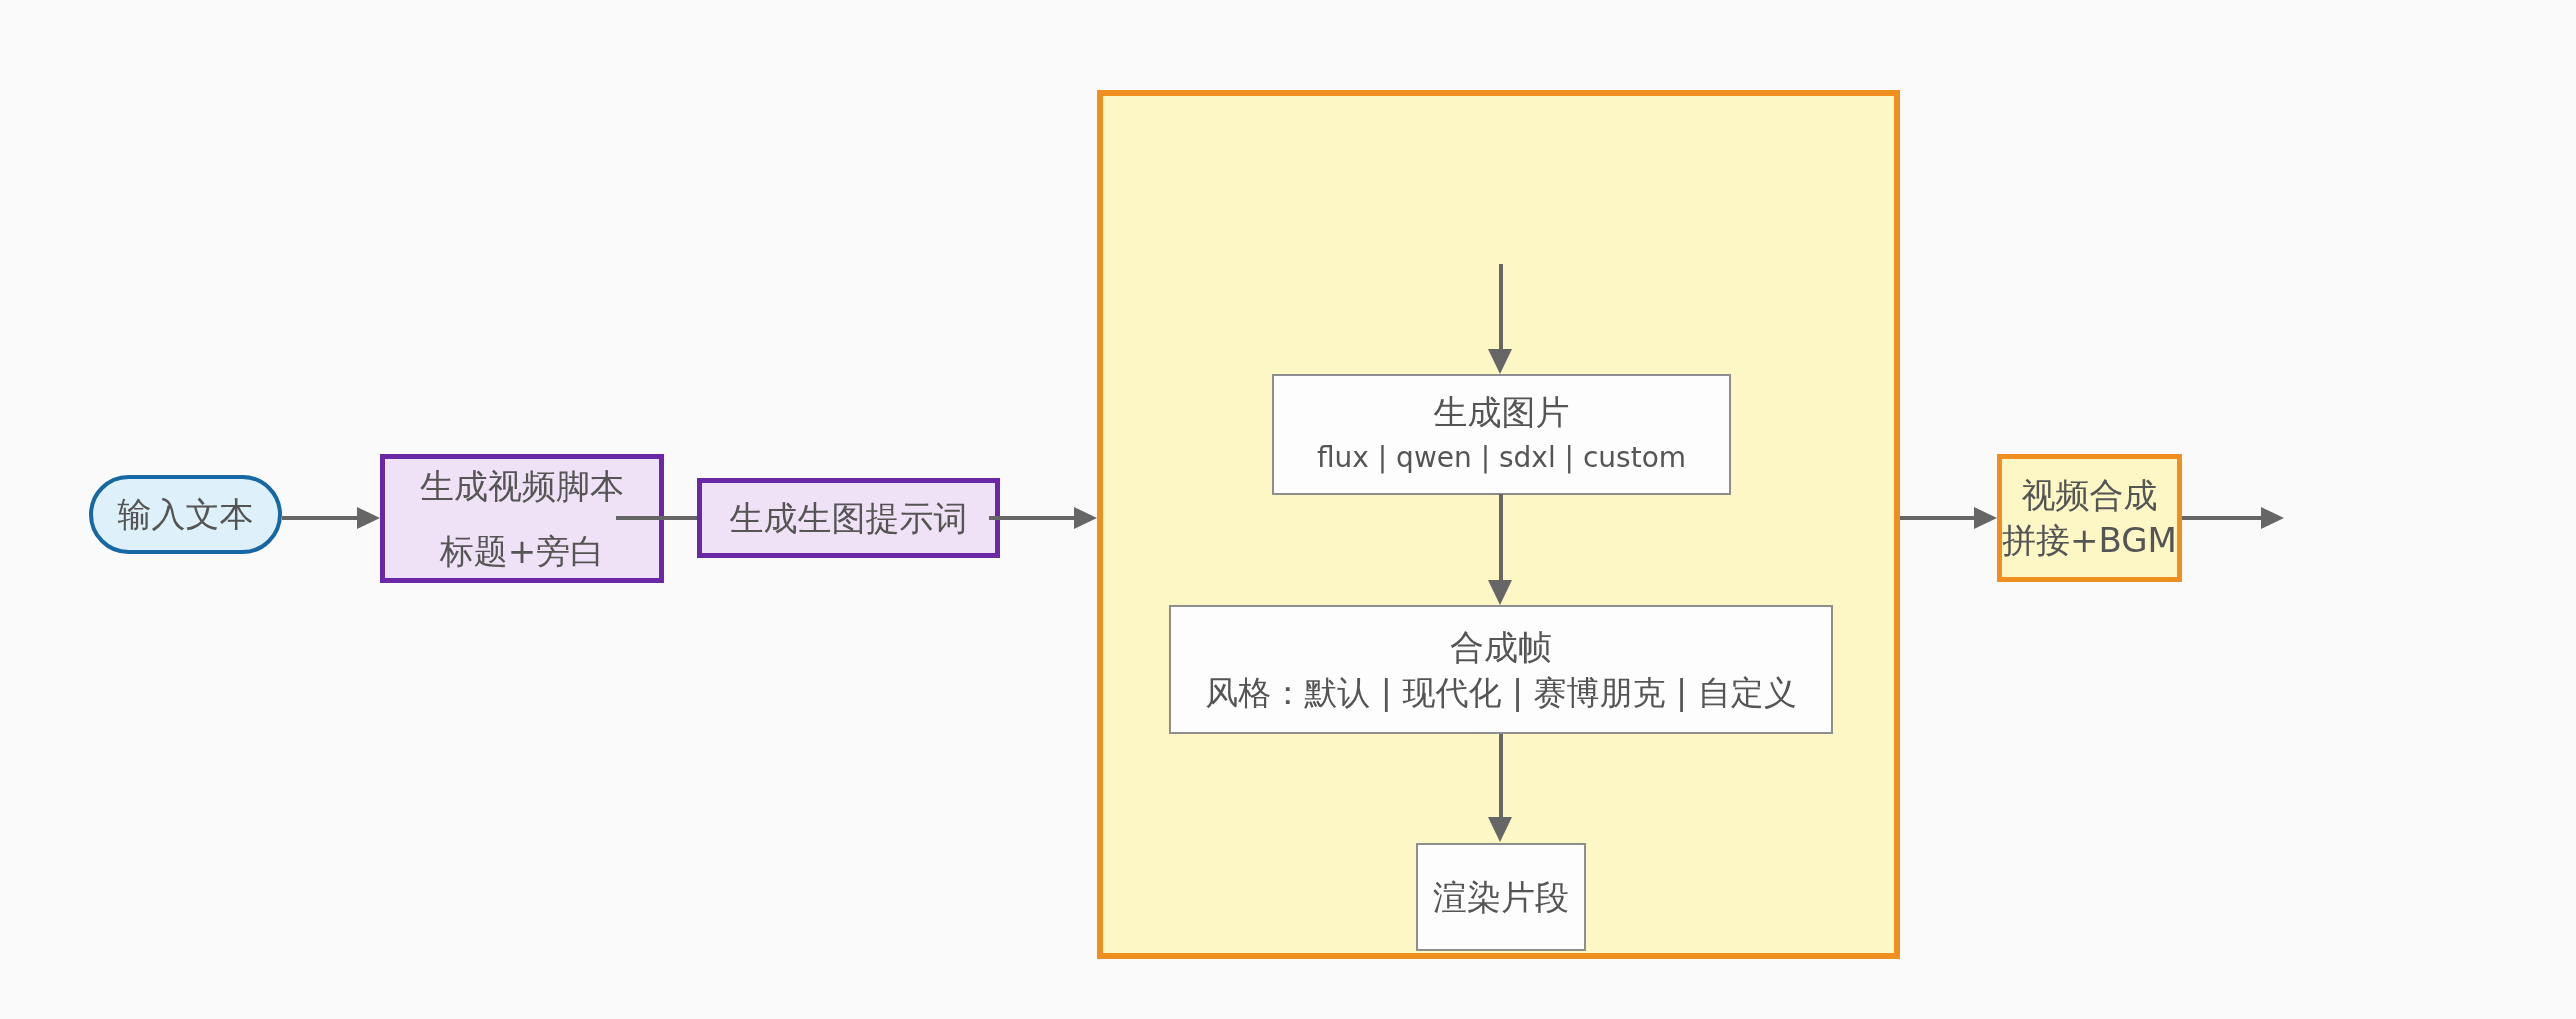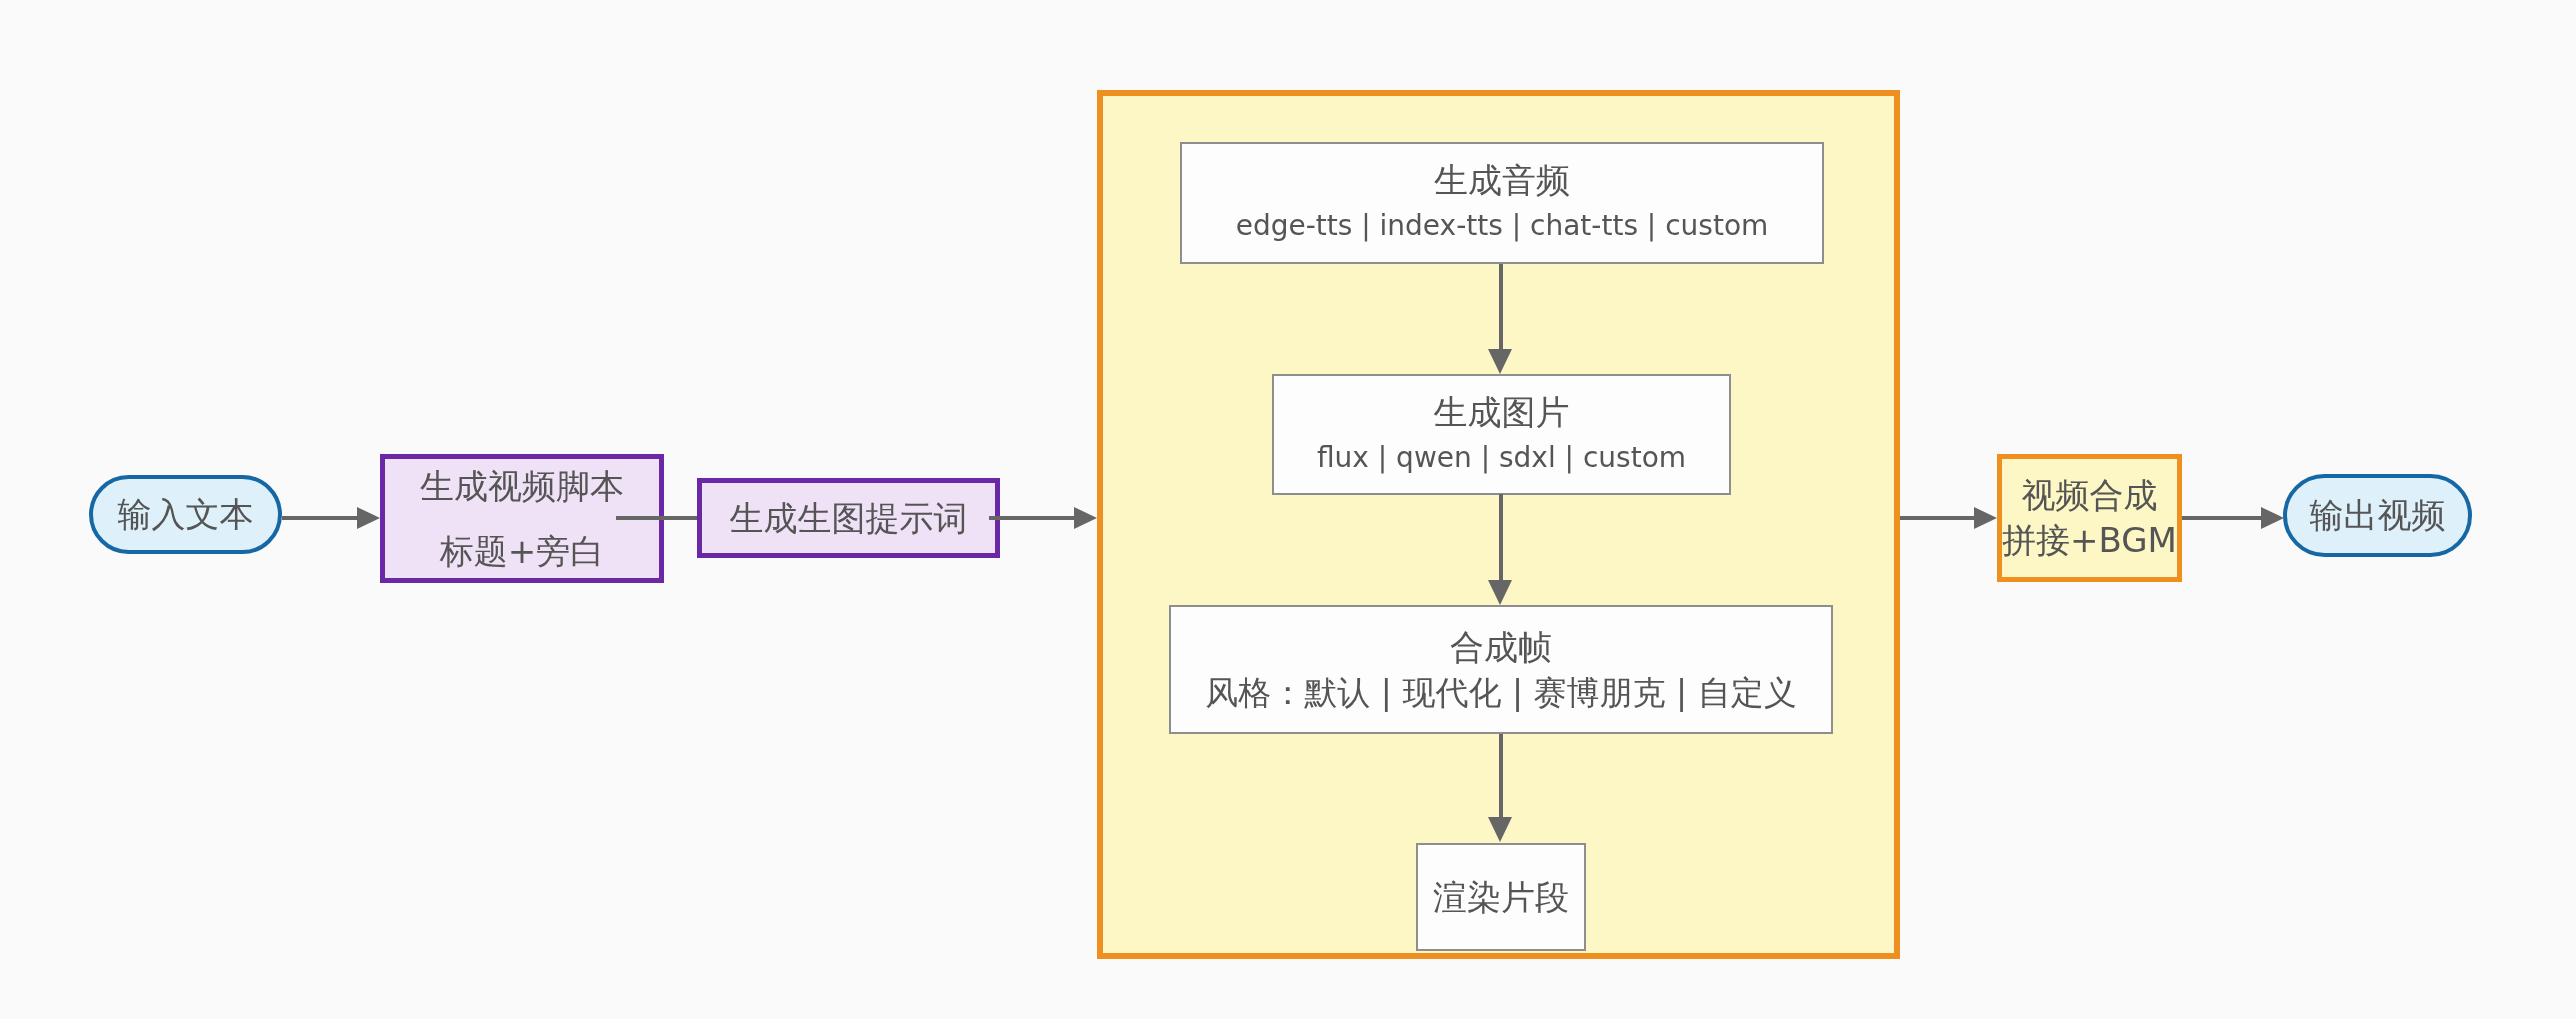--- a/index.html
+++ b/index.html
@@ -101,24 +101,20 @@
     <span>生成生图提示词</span>
   </div>
 
   <div class="arrow-h" style="left:989px;top:518px;width:108px;">
     <i class="shaft"></i>
     <i class="head"></i>
   </div>
 
   <div class="subgraph" style="left:1097px;top:90px;width:803px;height:869px;"></div>
 
-  <div class="node inner" style="left:1180px;top:142px;width:644px;height:122px;">
-    <span>生成音频</span>
-    <span class="sub-latin">edge-tts | index-tts | chat-tts | custom</span>
-  </div>
 
   <div class="arrow-v" style="left:1501px;top:264px;height:110px;">
     <i class="shaft"></i>
     <i class="head"></i>
   </div>
 
   <div class="node inner" style="left:1272px;top:374px;width:459px;height:121px;">
     <span>生成图片</span>
     <span class="sub-latin">flux | qwen | sdxl | custom</span>
   </div>
@@ -150,18 +146,15 @@
   <div class="node orange" style="left:1997px;top:454px;width:185px;height:128px;">
     <span>视频合成</span>
     <span>拼接+BGM</span>
   </div>
 
   <div class="arrow-h" style="left:2182px;top:518px;width:102px;">
     <i class="shaft"></i>
     <i class="head"></i>
   </div>
 
-  <div class="node stadium" style="left:2283px;top:474px;width:189px;height:83px;">
-    <span>输出视频</span>
-  </div>
 
 </div>
 
 
 </body></html>

